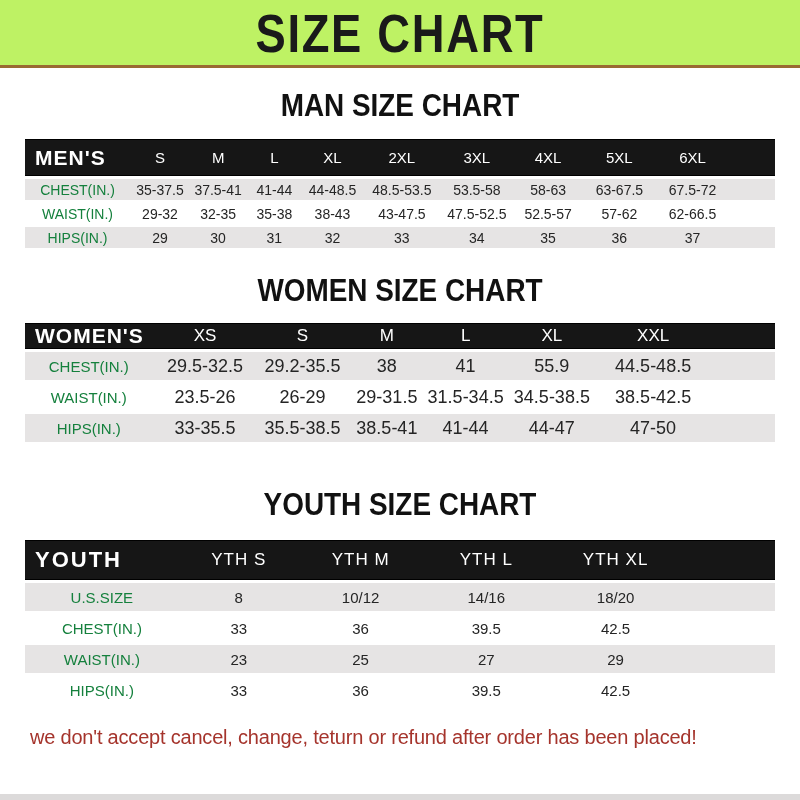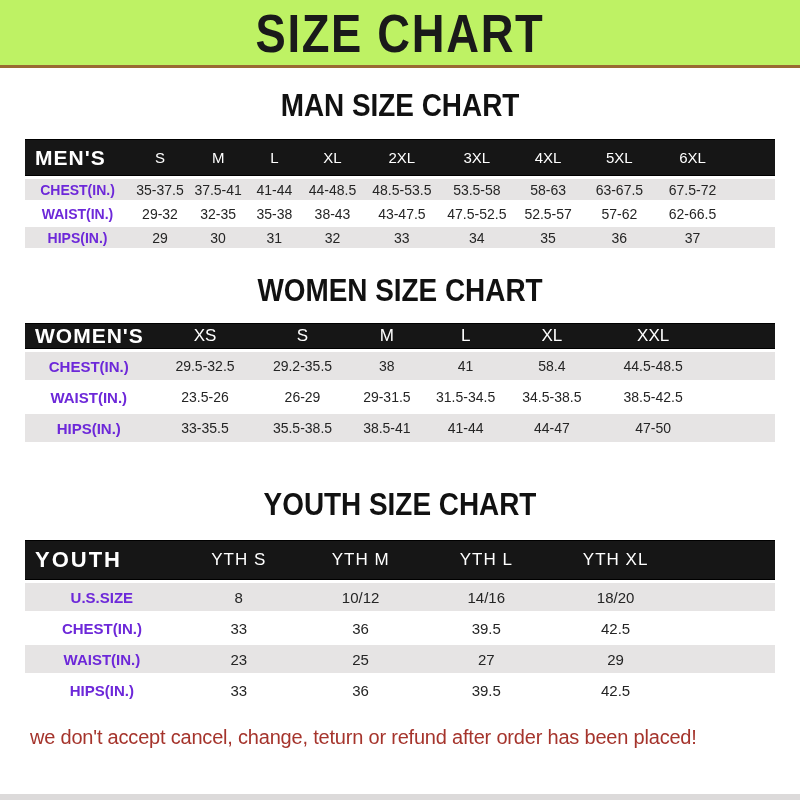--- a/index.html
+++ b/index.html
@@ -25,30 +25,30 @@
           table-layout:fixed; }
   .t-men   { margin-top:12px; }
   .t-women { margin-top:11px; }
   .t-youth { margin-top:14px; }
   thead th { background:#161616; color:#fff; font-weight:400; text-align:center;
              border-top:1px solid #000; border-bottom:1px solid #000; }
   th.corner { text-align:left; padding-left:10px; font-weight:700; letter-spacing:1px; }
   tbody td { text-align:center; color:#252525; }
   tbody tr:nth-child(odd) td  { background:#E6E4E4; }
   tbody tr:nth-child(even) td { background:#ffffff; }
-  td.row-label { color:#6d28d9;font-weight:bold; }
+  td.row-label { color:#15803d; }
 
   .t-men thead th { height:37px; font-size:15px; }
   .t-men th.corner { font-size:21px; }
   .t-men tbody td { height:21px; font-size:14px; }
   .t-men td.row-label { font-size:14px; }
 
   .t-women thead th { height:24px; font-size:17px; }
   .t-women th.corner { font-size:21px; }
-  .t-women tbody td { height:28px; font-size:14px; }
+  .t-women tbody td { height:28px; font-size:18px; }
   .t-women td.row-label { font-size:15px; }
 
   .t-youth thead th { height:40px; font-size:17px; letter-spacing:1px; }
   .t-youth th.corner { font-size:22px; letter-spacing:2px; }
   .t-youth tbody td { height:28px; font-size:15px; }
   .t-youth td.row-label { font-size:15px; }
 
   
   .disclaimer { margin:15px 28px 0 30px; color:#A5342C; font-size:20px; line-height:31px;
                 letter-spacing:-0.2px; }
@@ -163,21 +163,21 @@
         <th></th>
       </tr>
     </thead>
     <tbody>
       <tr>
         <td class="row-label">CHEST(IN.)</td>
         <td>29.5-32.5</td>
         <td>29.2-35.5</td>
         <td>38</td>
         <td>41</td>
-        <td>58.4</td>
+        <td>55.9</td>
         <td>44.5-48.5</td>
         <td></td>
       </tr>
       <tr>
         <td class="row-label">WAIST(IN.)</td>
         <td>23.5-26</td>
         <td>26-29</td>
         <td>29-31.5</td>
         <td>31.5-34.5</td>
         <td>34.5-38.5</td>

